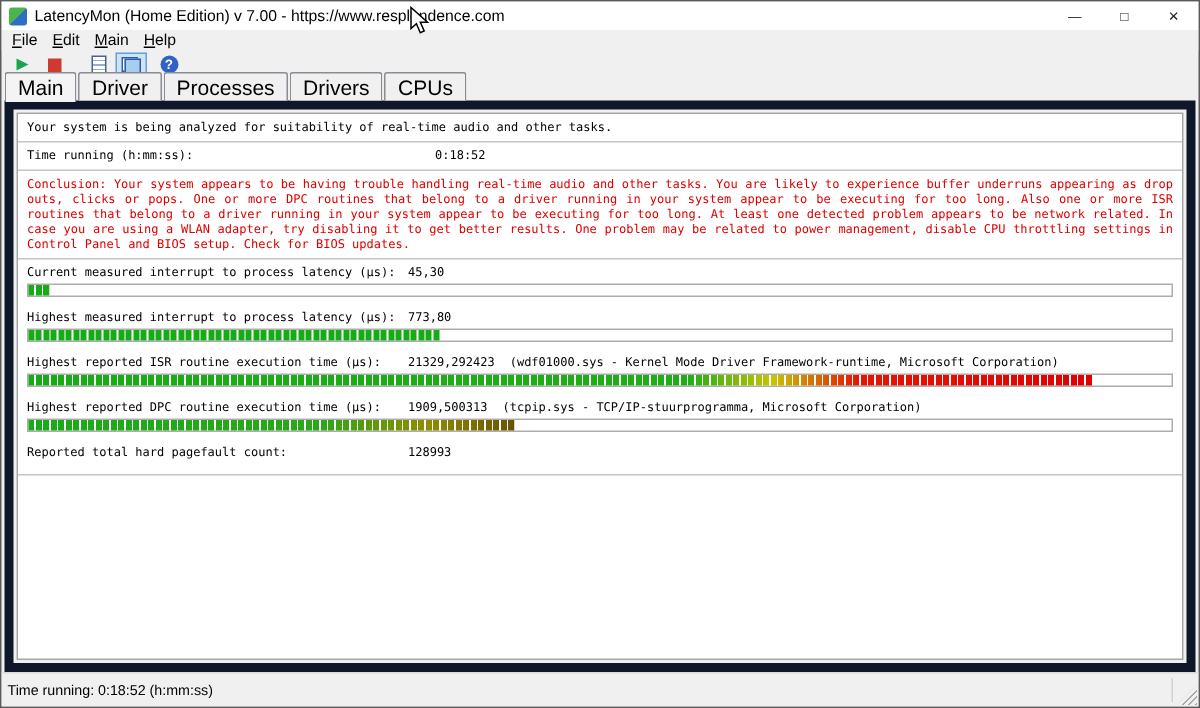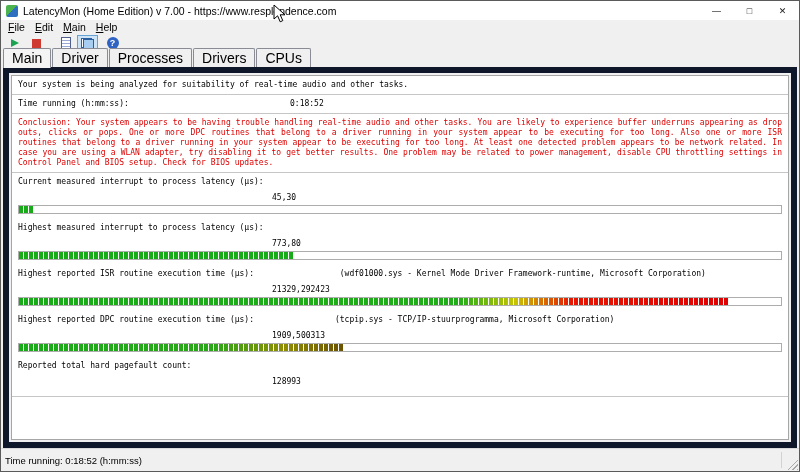--- a/index.html
+++ b/index.html
@@ -45,21 +45,21 @@
   .panel{flex:1 1 auto;margin:0 2px;border:6px solid #0f172a;background:#f0f0f0;padding:2px;min-height:0;}
   .report{width:100%;height:100%;background:#fff;border:1px solid #a6a6a6;padding:4px 6px;
     font-family:"DejaVu Sans Mono",monospace;font-size:8px;line-height:10px;color:#000;overflow:hidden;}
   .sep{border-top:1px solid #c6c6c6;margin:4px -6px;}
   .row{display:flex;white-space:nowrap;}
   .lbl-wide{flex:0 0 272px;}
   .conclusion{text-align:justify;}
   .metric{margin-bottom:9px;}
   .metric-line{display:flex;white-space:nowrap;margin-bottom:2px;}
   .m-label{flex:0 0 254px;}
-  .m-value{margin-right:10px;margin-top:16px;}
+  .m-value{margin-right:10px;}
   .bar-track{height:9px;border:1px solid #adadad;background:#fff;}
   .bar-fill{height:100%;}
   
   .statusbar{height:23px;flex:0 0 auto;background:#f0f0f0;border-top:1px solid #dadada;display:flex;
     align-items:center;padding-left:4px;font-size:9.5px;color:#000;position:relative;}
   .status-div{position:absolute;right:17px;top:3px;bottom:3px;width:1px;background:#d2d2d2;}
   .grip{position:absolute;right:1px;bottom:1px;width:13px;height:13px;
     background:repeating-linear-gradient(135deg,#f0f0f0 0 2px,#a8a8a8 2px 3px);
     clip-path:polygon(100% 0,100% 100%,0 100%);}
   

